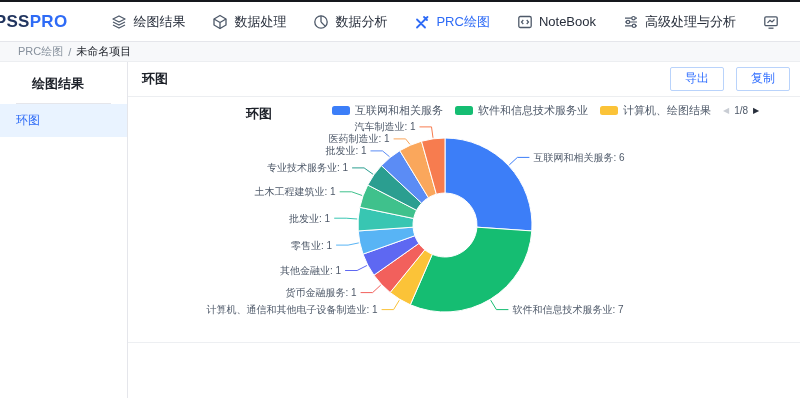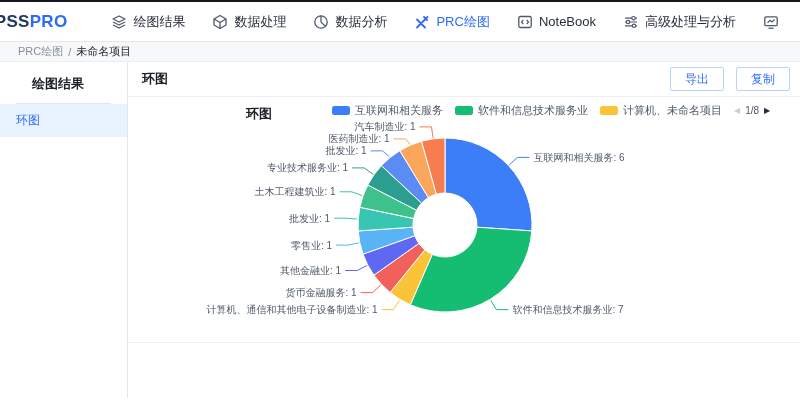--- a/index.html
+++ b/index.html
@@ -24,21 +24,21 @@
   .sb-title{font-size:13px;font-weight:bold;padding:13px 32px 10px;}
   .sb-divider{height:1px;background:#e5e6eb;margin:0 16px;}
   .sb-item{font-size:12px;padding:8px 16px;color:#4e5969;cursor:pointer;}
   .sb-item.active{color:#2e6bf6;background:#e9f3ff;}
   main{flex:1;position:relative;background:#fff;}
   .panel-head{height:35px;display:flex;align-items:center;justify-content:space-between;
     padding:0 10px 0 14px;border-bottom:1px solid #eceef1;}
   .panel-title{font-size:13px;font-weight:bold;}
   .panel-actions{display:flex;gap:12px;}
   .panel-actions button{font-size:12px;color:#3370ff;background:#fff;border:1px solid #b9d3fb;
-    border-radius:2px;padding:4px 14px;cursor:pointer;font-family:Liberation Sans, sans-serif;line-height:1.2;}
+    border-radius:2px;padding:4px 14px;cursor:pointer;font-family:Liberation Mono, monospace;line-height:1.2;}
   .chart-wrap{position:relative;height:300px;}
   .chart-title{position:absolute;left:118px;top:8px;font-size:13px;font-weight:bold;}
   .legend{position:absolute;left:204px;top:6px;display:flex;align-items:center;gap:12px;
     font-size:11px;color:#4e5969;}
   .legend-item{display:flex;align-items:center;gap:5px;cursor:pointer;}
   .legend-marker{width:18px;height:9px;border-radius:2.5px;}
   .legend-pg{display:flex;align-items:center;gap:5px;margin-left:0;}
   .pg-prev{color:#c9cdd4;font-size:8px;cursor:pointer;}
   .pg-next{color:#272e3b;font-size:8px;cursor:pointer;}
   .pg-page{font-size:10px;color:#4e5969;}
@@ -152,21 +152,21 @@
           <span class="legend-item">
             <span class="legend-marker" style="background: rgb(60, 126, 248);"></span>
             <span>互联网和相关服务</span>
           </span>
           <span class="legend-item">
             <span class="legend-marker" style="background: rgb(21, 189, 114);"></span>
             <span>软件和信息技术服务业</span>
           </span>
           <span class="legend-item">
             <span class="legend-marker" style="background: rgb(251, 195, 56);"></span>
-            <span>计算机、未命名项目</span>
+            <span>计算机、绘图结果</span>
           </span>
           <span class="legend-pg">
             <span class="pg-prev">◀</span>
             <span class="pg-page">1/8</span>
             <span class="pg-next">▶</span>
           </span>
         </div>
       <svg id="chartSvg" width="672" height="250" viewBox="0 0 672 250">
           <path d="M317.00 23.00A87 87 0 0 1 403.80 115.94L348.93 112.18A32 32 0 0 0 317.00 78.00Z" fill="#3c7ef8" stroke="#fff" stroke-width="1" style="cursor: pointer;"></path>
           <path d="M403.80 115.94A87 87 0 0 1 282.34 189.80L304.25 139.35A32 32 0 0 0 348.93 112.18Z" fill="#15bd72" stroke="#fff" stroke-width="1" style="cursor: pointer;"></path>

